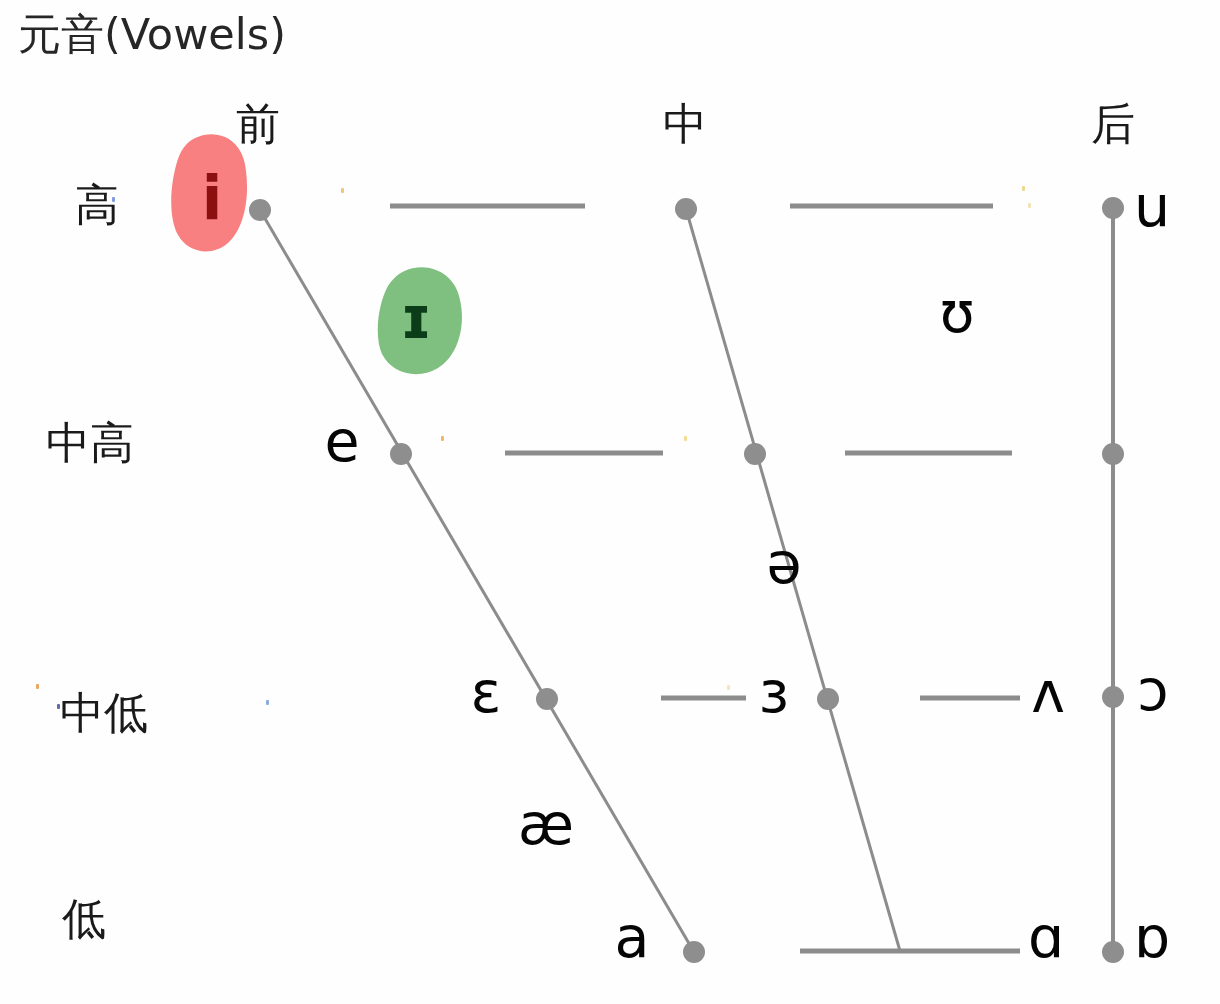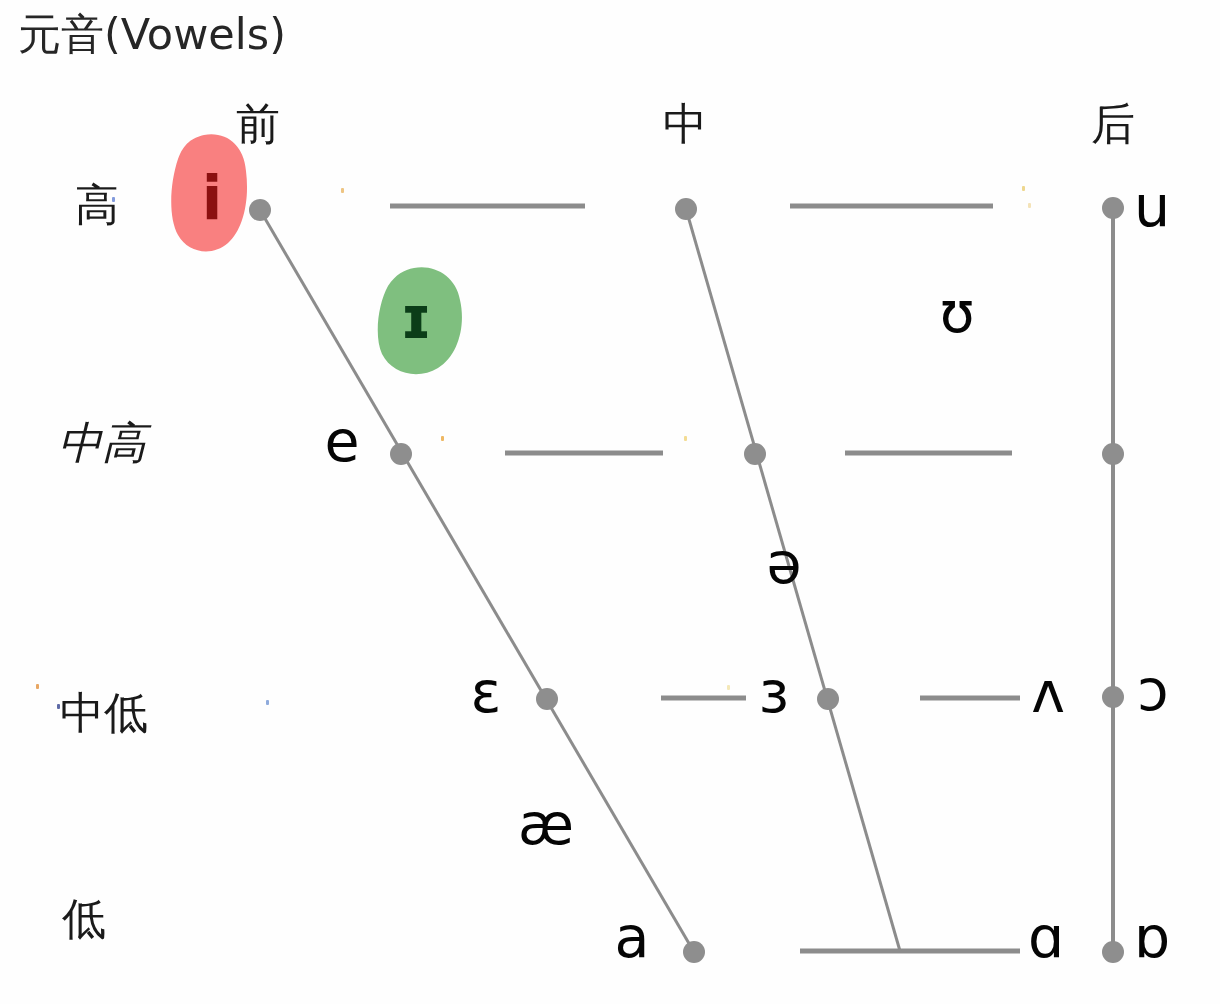--- a/index.html
+++ b/index.html
@@ -117,21 +117,21 @@
 
   <div class="title">元音(Vowels)</div>
 
   <div id="column-labels">
       <div class="col-label" style="left: 258px; top: 95px; transform: translateX(-50%);">前</div>
       <div class="col-label" style="left: 685px; top: 95px; transform: translateX(-50%);">中</div>
       <div class="col-label" style="left: 1113px; top: 95px; transform: translateX(-50%);">后</div>
     </div>
   <div id="row-labels">
       <div class="row-label" style="left: 75px; top: 176px;">高</div>
-      <div class="row-label" style="left: 58px; top: 414px; font-style: italic;">中高</div>
+      <div class="row-label" style="left: 46px; top: 414px;">中高</div>
       <div class="row-label" style="left: 60px; top: 684px;">中低</div>
       <div class="row-label" style="left: 62px; top: 890px;">低</div>
     </div>
   <div id="highlight-layer">
       <div class="highlight-blob" style="left: 168px; top: 131px; width: 88px; height: 128px;"><svg viewBox="0 0 88 128" width="88" height="128">
           <path d="M36,4 C58,0 76,14 78,40 C82,72 74,100 60,112 C44,126 20,122 10,104 C0,86 2,52 10,28 C16,12 24,7 36,4 Z" fill="#f98080"></path>
         </svg></div>
       <div class="highlight-blob" style="left: 374px; top: 264px; width: 96px; height: 112px;"><svg viewBox="0 0 96 112" width="96" height="112">
           <path d="M40,4 C60,0 82,12 86,36 C92,62 84,92 64,104 C44,116 18,110 8,90 C0,72 4,40 14,22 C22,10 30,6 40,4 Z" fill="#7fbf7f"></path>
         </svg></div>

